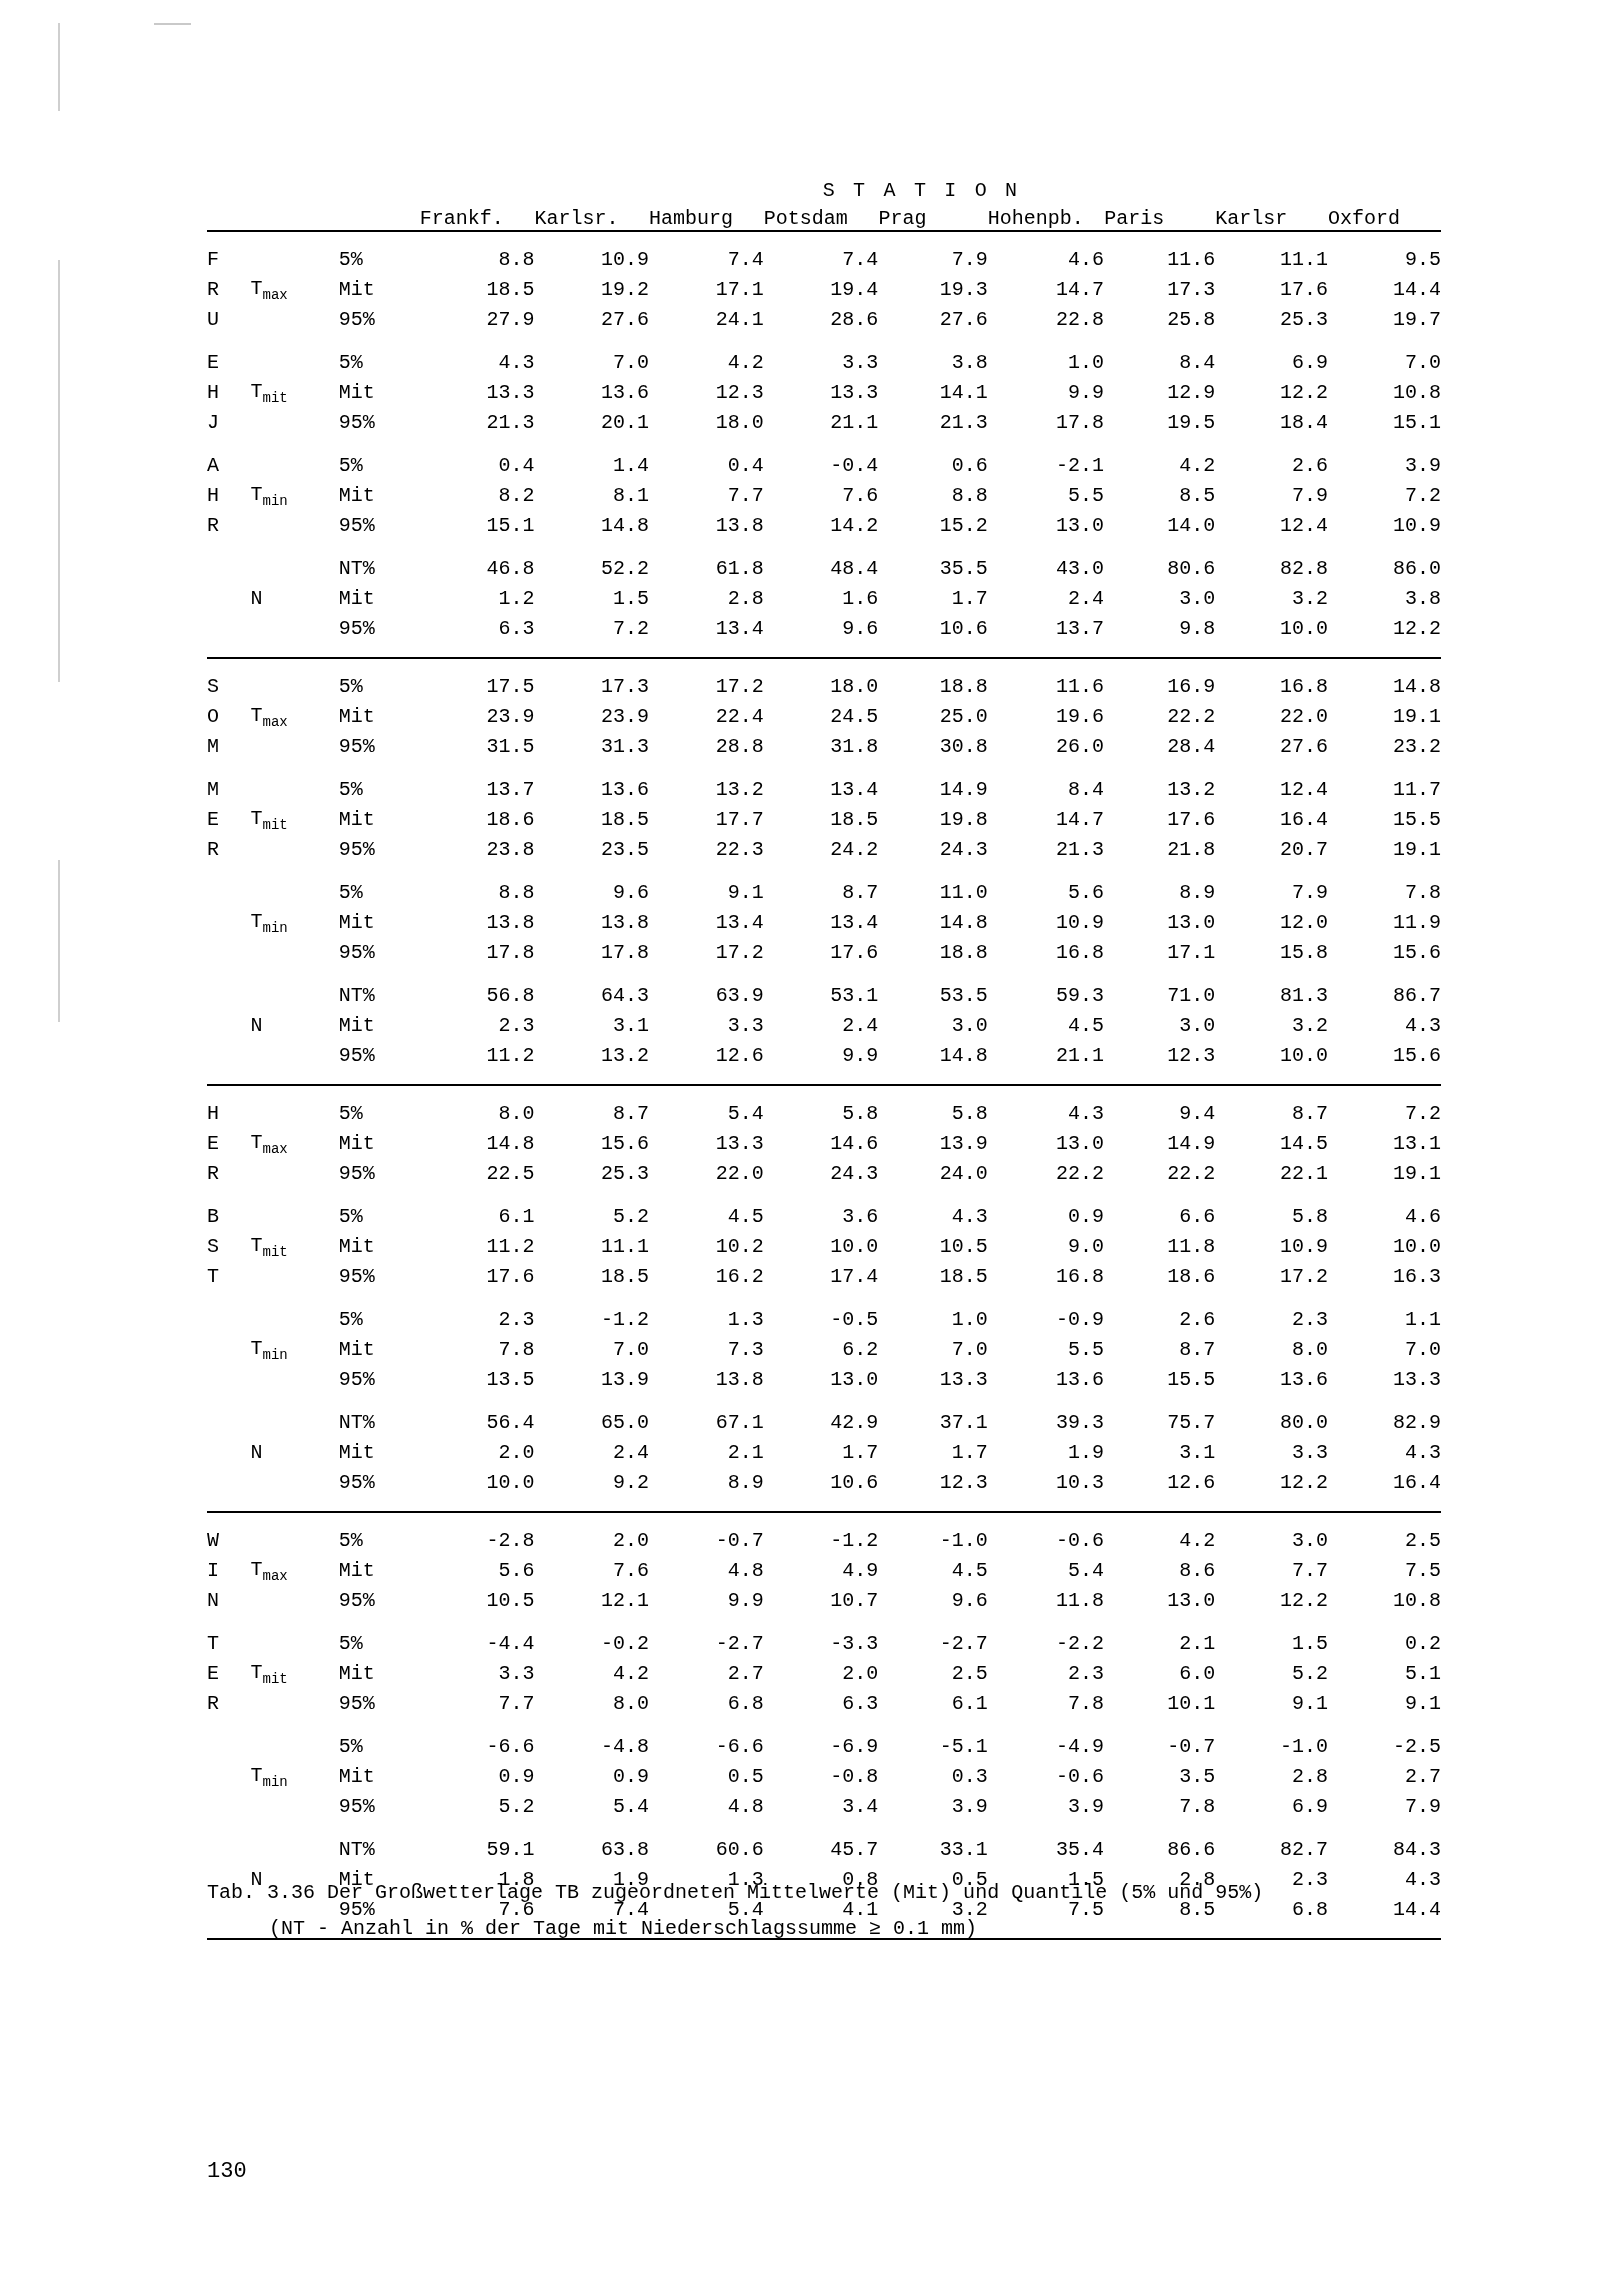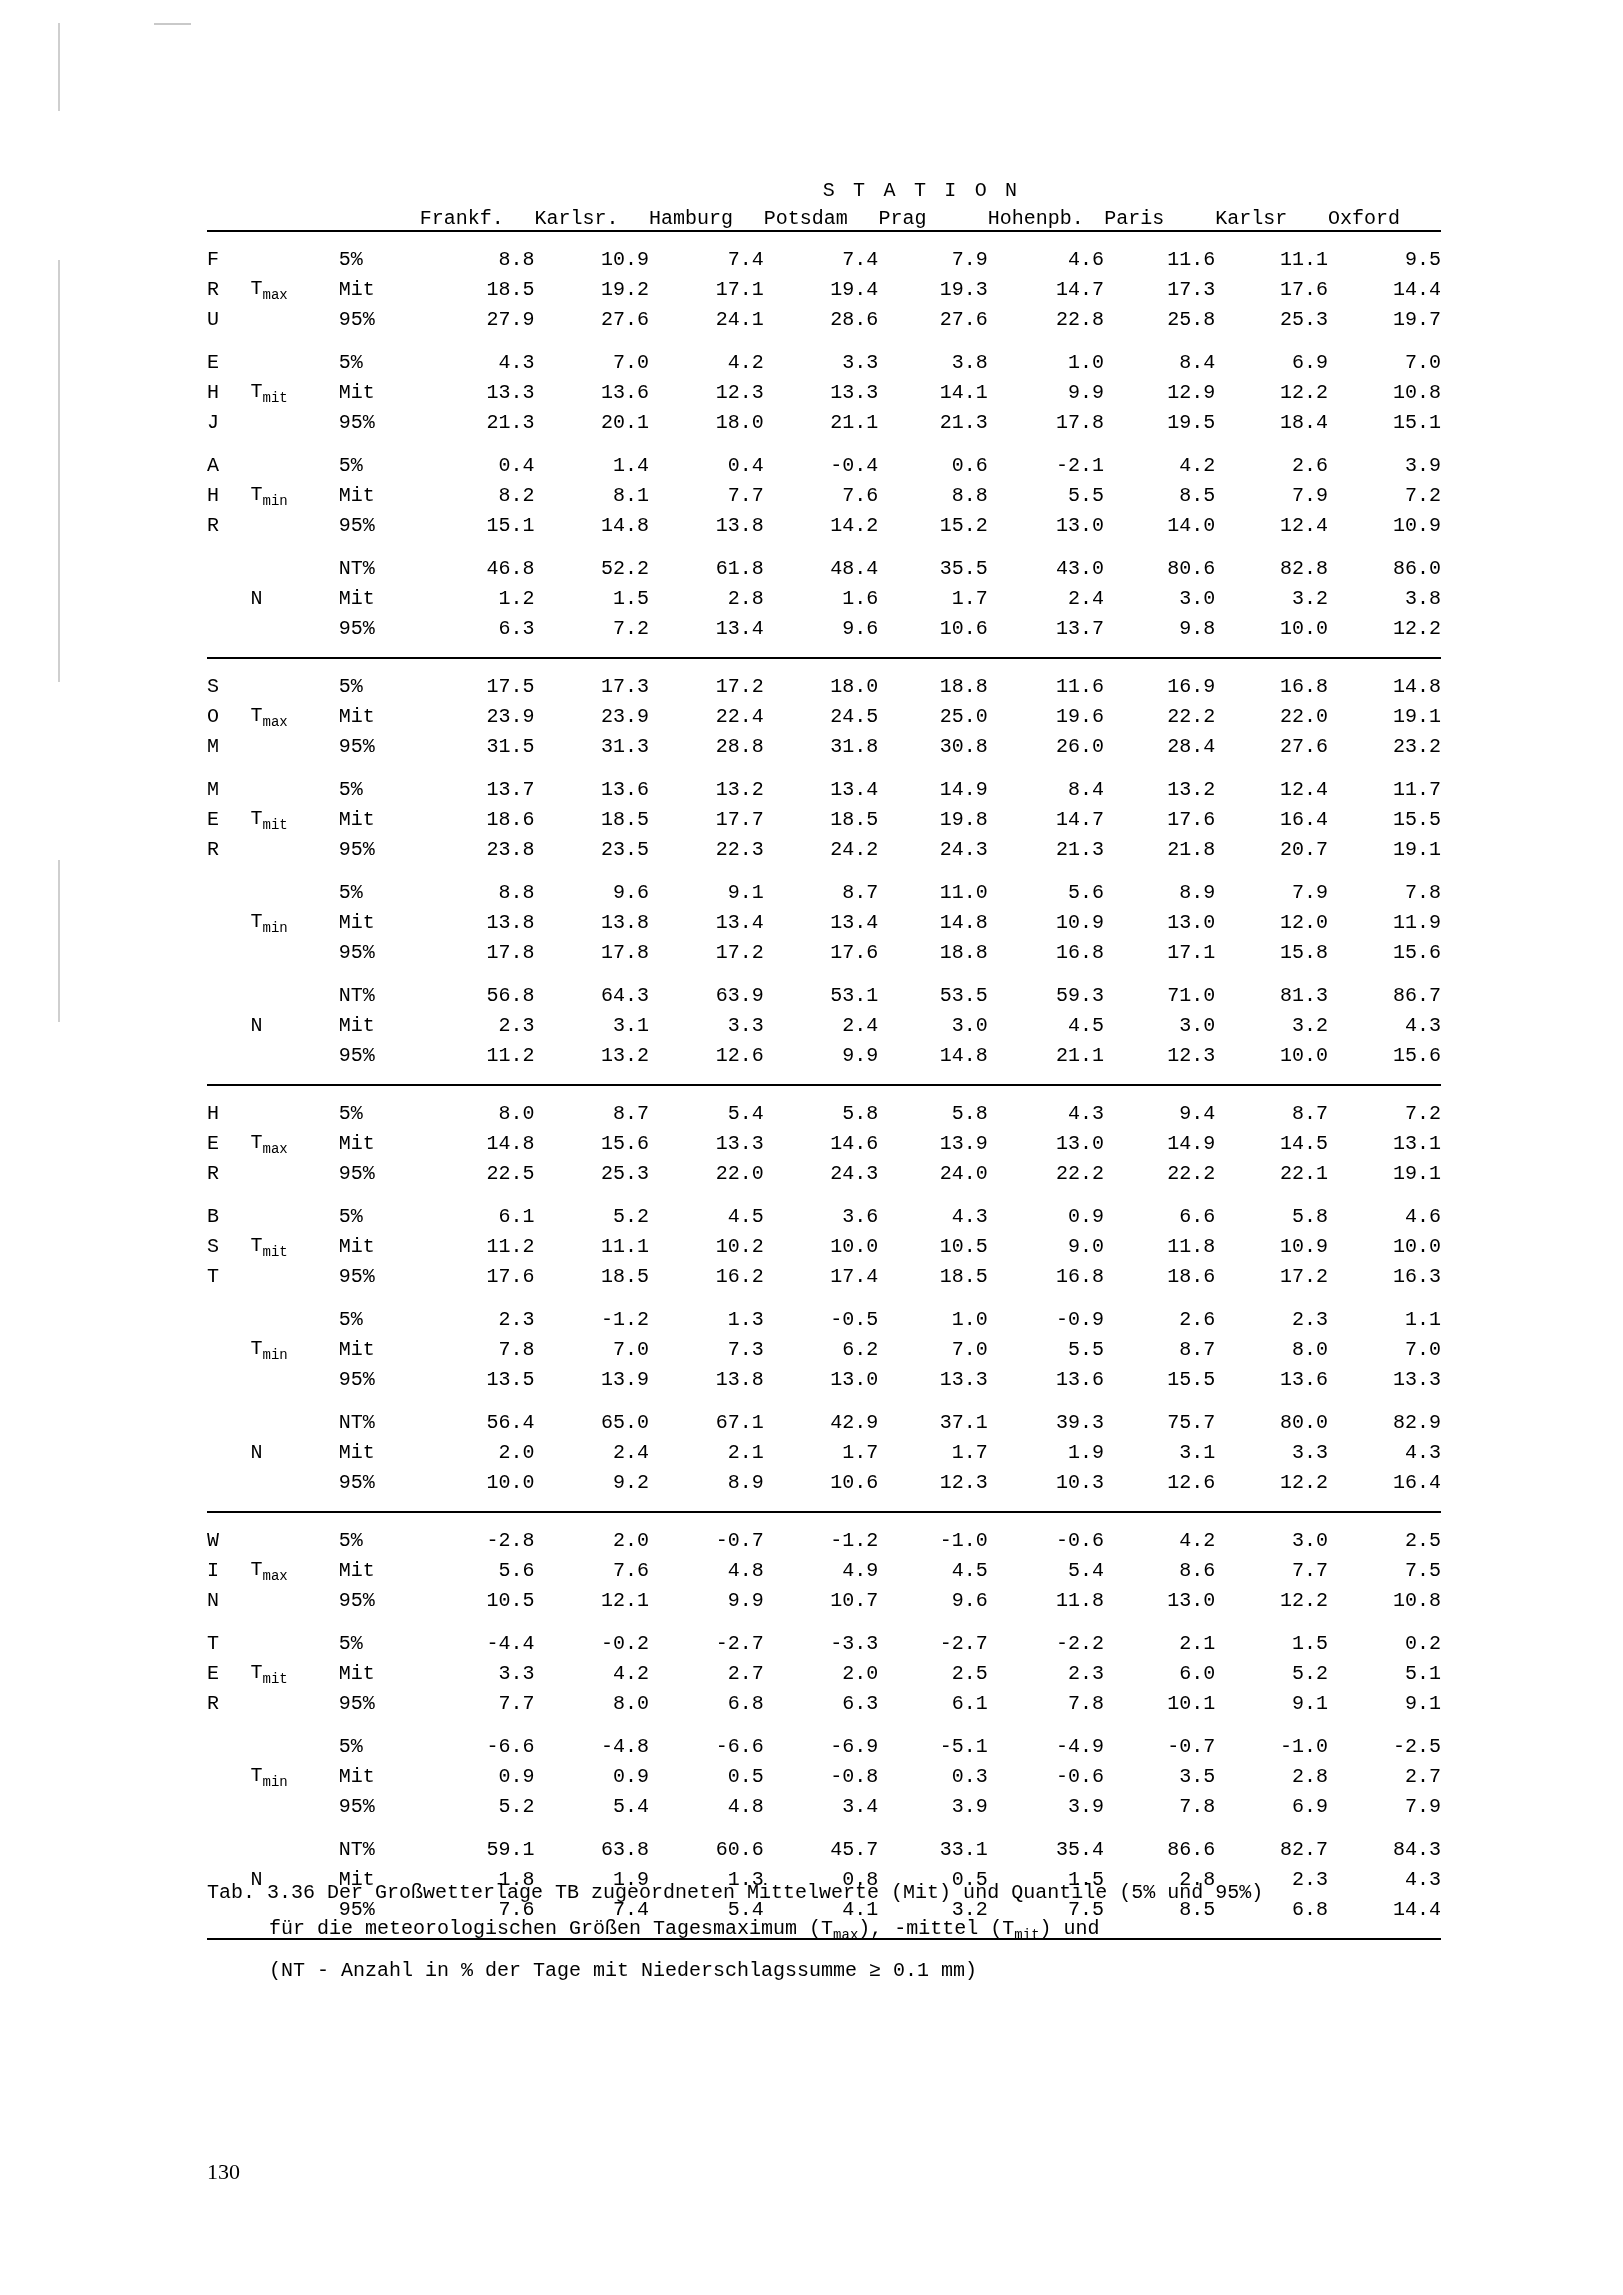--- a/index.html
+++ b/index.html
@@ -104,21 +104,21 @@
   .caption .l1 { margin-left: 0px; }
   .caption .l2 { margin-left: 62px; }
   .caption .l3 { margin-left: 62px; }
   .caption .l4 { margin-left: 62px; }
   .caption sub { font-size: 14px; }
 
   .pageno {
     position: absolute;
     left: 207px;
     top: 2159px;
-    font-family: Liberation Serif, serif;
+    font-family: Liberation Mono, monospace;
     font-size: 22px;
   }
 </style>
 </head>
 <body>
 
 <div class="page">
 
   <div class="scan-line a"></div>
   <div class="scan-line b"></div>
@@ -891,21 +891,18 @@
           </tr>
           <tr class="rule">
             <td colspan="12"></td>
           </tr>
         </tbody>
     </table>
   </div>
 
   <div class="caption">
     <div class="l1">Tab. 3.36 Der Großwetterlage TB zugeordneten Mittelwerte (Mit) und Quantile (5% und 95%)</div>
-    <div class="l2">
-      <span>für die meteorologischen Größen Tagesmaximum (T</span><sub>max</sub><span>), -mittel (T</span><sub>mit</sub><span>) und</span>
-    </div>
     <div class="l4">(NT - Anzahl in % der Tage mit Niederschlagssumme ≥ 0.1 mm)</div>
   </div>
 
   <div class="pageno">130</div>
 </div>
 
 
 </body></html>

